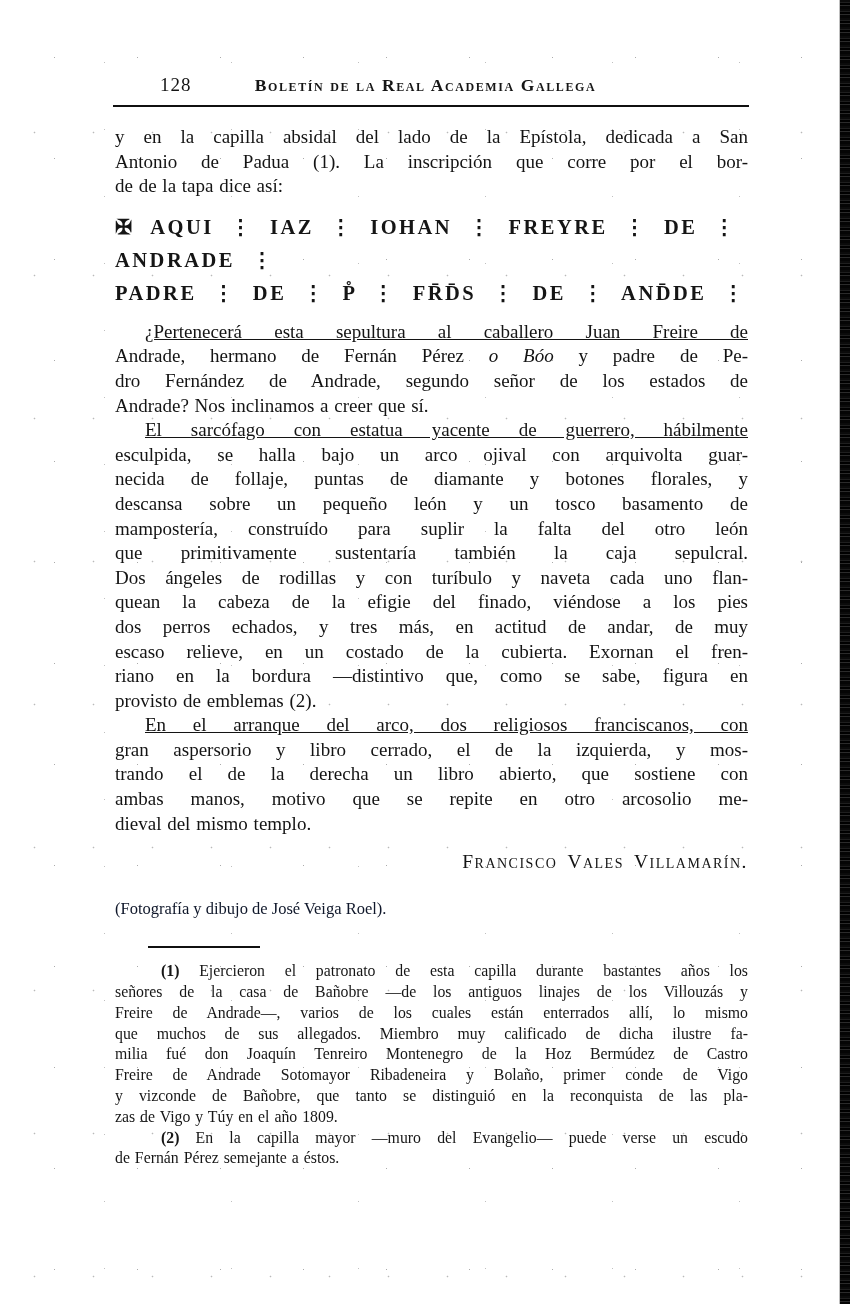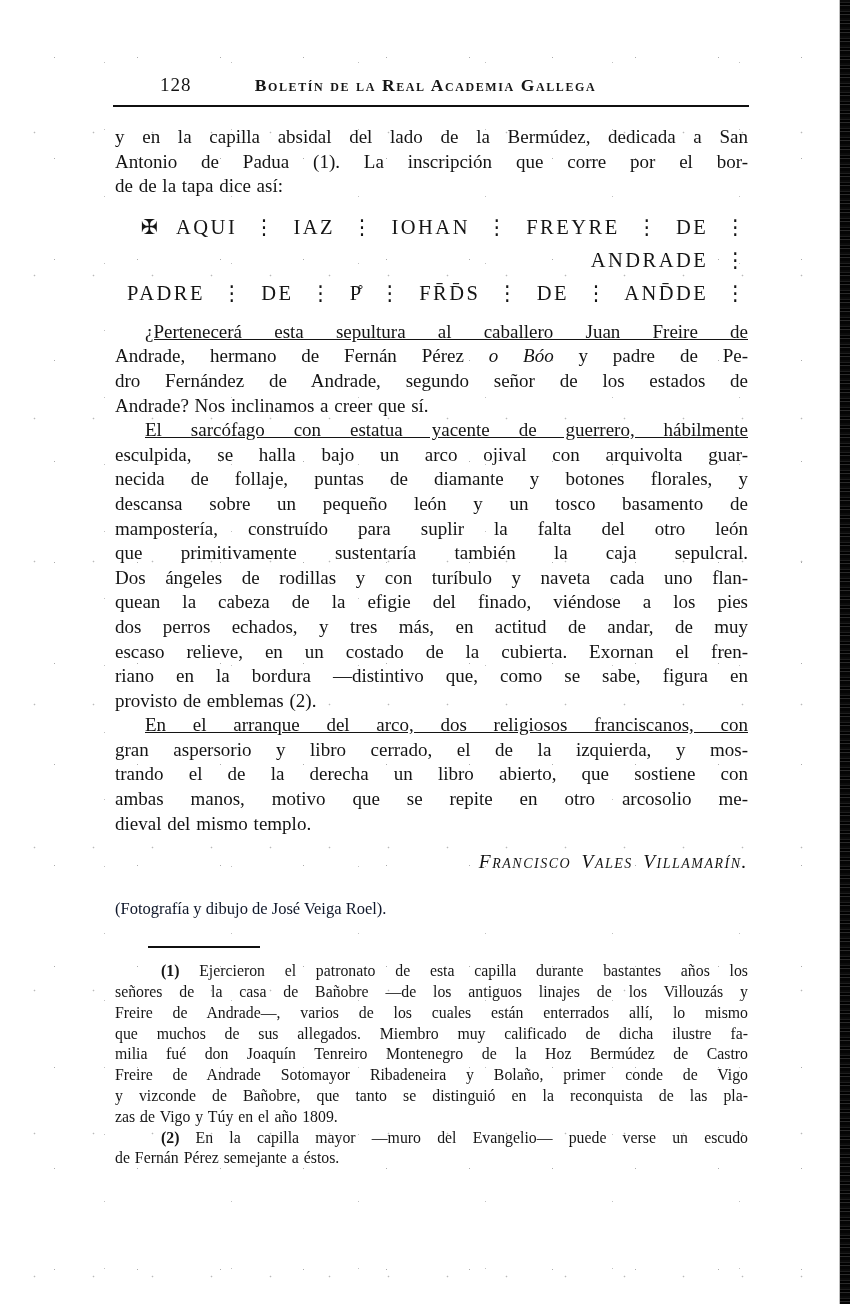--- a/index.html
+++ b/index.html
@@ -35,26 +35,26 @@
   .header-rule{border:0;border-top:2.5px solid #101010;margin:7px 0 0 -2px;width:636px;}
   .body-text{margin-top:18px;font-size:19px;color:#141414;}
   .bodyline{
     line-height:24.6px;text-align:justify;text-align-last:justify;
     word-spacing:1px;
   }
   .bodyline.last{text-align-last:left;}
   .bodyline.indent{text-indent:30px;text-decoration:underline;}
   .inscription{margin:12px 0 10px 0;}
   .inscription-line{
-    text-align:right;font-size:20.5px;font-weight:normal;letter-spacing:2.5px;
+    text-align:left;font-size:20.5px;font-weight:bold;letter-spacing:2.5px;
     word-spacing:9px;line-height:33px;color:#151515;
   }
   .signature{
     margin-top:15px;text-align:right;font-variant:small-caps;font-size:19.5px;
-    letter-spacing:1.5px;word-spacing:4px;color:#141414;font-style:italic;
+    letter-spacing:1.5px;word-spacing:4px;color:#141414;
   }
   .credit{margin-top:26px;font-size:16.5px;color:#0f172a;}
   .footnote-rule{border:0;border-top:2px solid #101010;width:112px;margin:27px 0 0 33px;}
   .footnotes{margin-top:13px;font-size:15.8px;color:#161616;}
   .fnline{
     line-height:20.8px;text-align:justify;text-align-last:justify;word-spacing:1px;
   }
   .fnline.last{text-align-last:left;}
   .fnline.indent{text-indent:46px;}
   .artifact{position:absolute;font-size:15px;color:#222;}
@@ -68,21 +68,21 @@
 <div class="content">
 
   <div class="header">
     <span class="page-number">128</span>
     <span class="journal-title">Boletín de la Real Academia Gallega</span>
   </div>
   <hr class="header-rule">
 
   <div class="body-text">
     <div id="para-0">
-        <div class="bodyline">y en la capilla absidal del lado de la Bermúdez, dedicada a San</div>
+        <div class="bodyline">y en la capilla absidal del lado de la Epístola, dedicada a San</div>
         <div class="bodyline">Antonio de Padua (1). La inscripción que corre por el bor-</div>
         <div class="bodyline last">de de la tapa dice así:</div>
       </div>
 
     <div class="inscription">
       <div class="inscription-line">✠  AQUI ⋮ IAZ ⋮ IOHAN ⋮ FREYRE ⋮ DE ⋮ ANDRADE ⋮</div>
       <div class="inscription-line">PADRE ⋮ DE ⋮ P̊ ⋮ FR̄D̄S ⋮ DE ⋮ AND̄DE ⋮</div>
     </div>
 
     <div id="para-rest">

